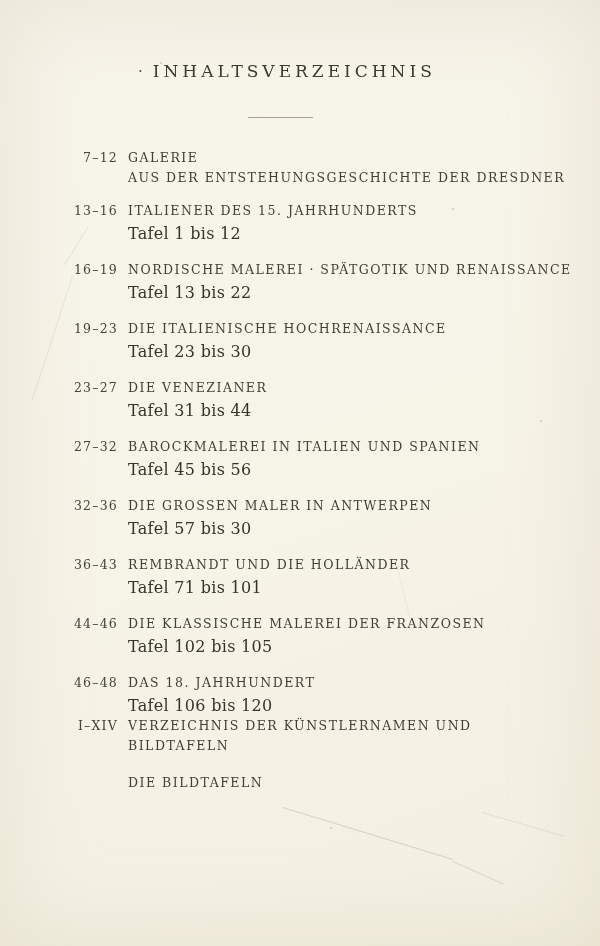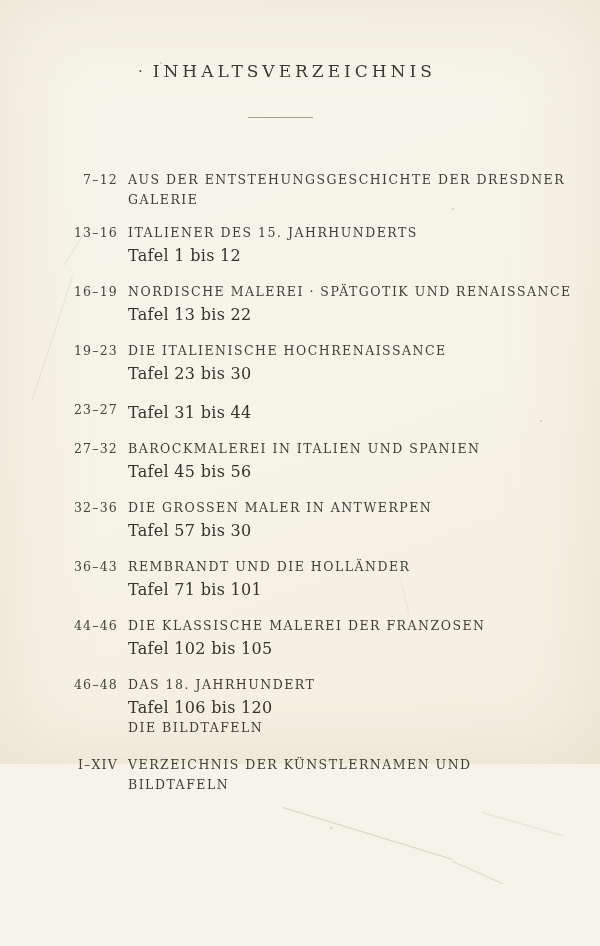--- a/index.html
+++ b/index.html
@@ -2,39 +2,39 @@
 <html><head>
 <meta charset="utf-8">
 <style>
   html,body{margin:0;padding:0;}
   body{
     width:600px;height:946px;overflow:hidden;
     font-family:"DejaVu Serif","Liberation Serif",serif;
     background:#f6f3e8;
   }
   .page{
-    position:relative;width:600px;height:764px;
+    position:relative;width:600px;height:946px;
     background:linear-gradient(160deg,#f7f4ea 0%,#f6f3e7 55%,#f3efe1 100%);
     box-shadow:inset 0 0 90px rgba(196,186,156,0.28);
   }
   .heading{
     position:absolute;left:138px;top:62px;
     font-size:17px;line-height:18px;letter-spacing:4px;
     color:#3b3933;white-space:nowrap;
   }
   .heading .dot{
     display:inline-block;margin-right:10px;letter-spacing:0;
     font-size:15px;color:#55524a;vertical-align:1px;
   }
   .title-rule{
     position:absolute;left:248px;top:117px;width:65px;height:1px;
     background:#98937f;opacity:.85;
   }
   .toc-list{
-    position:absolute;left:40px;top:170px;width:530px;
+    position:absolute;left:40px;top:148px;width:530px;
     color:#45433c;
   }
   .entry{display:flex;align-items:flex-start;margin-bottom:17px;}
   .entry.tight{margin-bottom:13px;}
   .entry.before-bild{margin-bottom:1px;}
   .pages{
     width:78px;flex:0 0 78px;text-align:right;
     font-size:12.5px;line-height:20px;letter-spacing:1.2px;
     white-space:nowrap;color:#45433c;
   }
@@ -59,22 +59,22 @@
     <span class="dot">·</span><span>INHALTSVERZEICHNIS</span>
   </div>
 
   <div class="title-rule"></div>
 
   <div class="toc-list">
 
     <div class="entry tight">
       <div class="pages">7–12</div>
       <div class="body-col">
+        <div class="entry-title">GALERIE</div>
         <div class="entry-title">AUS DER ENTSTEHUNGSGESCHICHTE DER DRESDNER</div>
-        <div class="entry-title">GALERIE</div>
       </div>
     </div>
 
     <div class="entry">
       <div class="pages">13–16</div>
       <div class="body-col">
         <div class="entry-title">ITALIENER DES 15. JAHRHUNDERTS</div>
         <div class="tafel">Tafel 1 bis 12</div>
       </div>
     </div>
@@ -91,20 +91,21 @@
       <div class="pages">19–23</div>
       <div class="body-col">
         <div class="entry-title">DIE ITALIENISCHE HOCHRENAISSANCE</div>
         <div class="tafel">Tafel 23 bis 30</div>
       </div>
     </div>
 
     <div class="entry">
       <div class="pages">23–27</div>
       <div class="body-col">
+        <div class="entry-title">DIE VENEZIANER</div>
         <div class="tafel">Tafel 31 bis 44</div>
       </div>
     </div>
 
     <div class="entry">
       <div class="pages">27–32</div>
       <div class="body-col">
         <div class="entry-title">BAROCKMALEREI IN ITALIEN UND SPANIEN</div>
         <div class="tafel">Tafel 45 bis 56</div>
       </div>
@@ -136,31 +137,31 @@
 
     <div class="entry before-bild">
       <div class="pages">46–48</div>
       <div class="body-col">
         <div class="entry-title">DAS 18. JAHRHUNDERT</div>
         <div class="tafel">Tafel 106 bis 120</div>
       </div>
     </div>
 
     <div class="entry">
-      <div class="pages"></div>
+      <div class="pages">I–XIV</div>
       <div class="body-col">
-        <div class="entry-title">DIE BILDTAFELN</div>
+        <div class="entry-title">VERZEICHNIS DER KÜNSTLERNAMEN UND</div>
+        <div class="entry-title">BILDTAFELN</div>
       </div>
     </div>
 
     <div class="entry">
-      <div class="pages">I–XIV</div>
+      <div class="pages"></div>
       <div class="body-col">
-        <div class="entry-title">VERZEICHNIS DER KÜNSTLERNAMEN UND</div>
-        <div class="entry-title">BILDTAFELN</div>
+        <div class="entry-title">DIE BILDTAFELN</div>
       </div>
     </div>
 
   </div>
 
   <div class="scratch" style="left:283px;top:807px;width:178px;height:1px;opacity:.28;transform:rotate(17deg);"></div>
   <div class="scratch" style="left:453px;top:861px;width:55px;height:1px;opacity:.22;transform:rotate(24deg);"></div>
   <div class="scratch" style="left:482px;top:812px;width:85px;height:1px;opacity:.16;transform:rotate(16deg);"></div>
   <div class="scratch" style="left:72px;top:276px;width:1px;height:130px;opacity:.14;transform:rotate(18deg);"></div>
   <div class="scratch" style="left:88px;top:226px;width:1px;height:46px;opacity:.14;transform:rotate(32deg);"></div>

